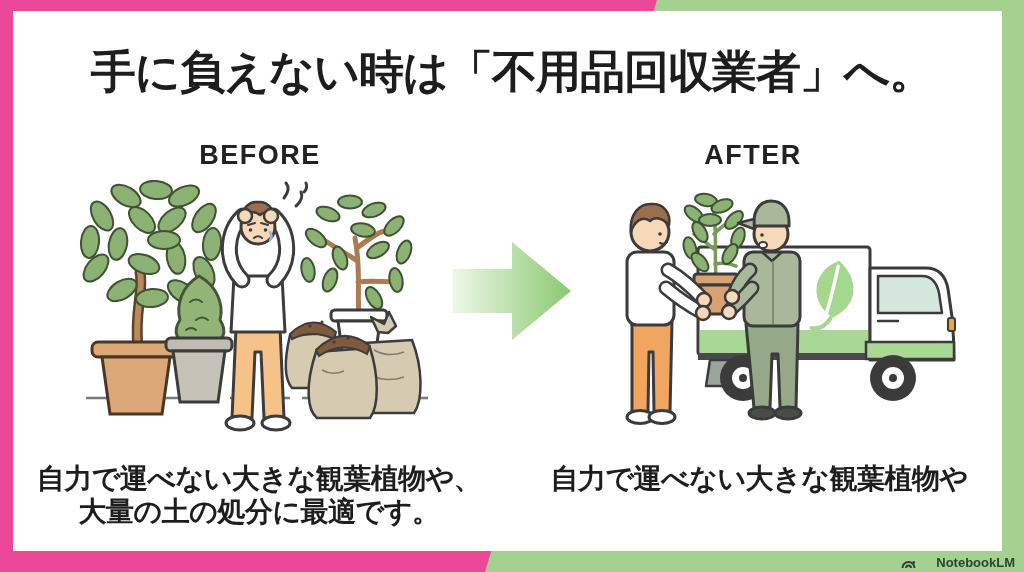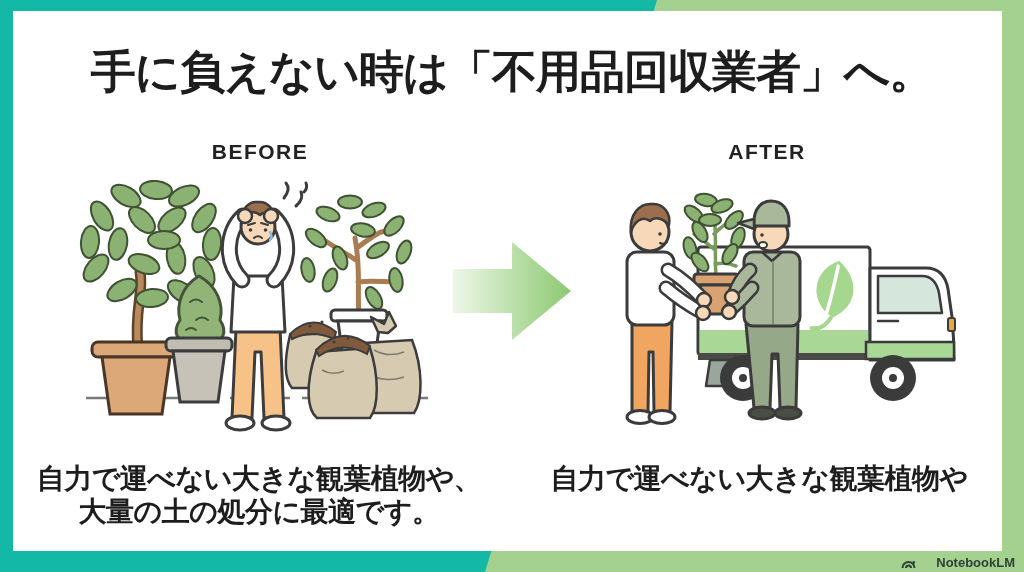--- a/index.html
+++ b/index.html
@@ -1,26 +1,26 @@
 <!DOCTYPE html>
 <html><head>
 <meta charset="utf-8">
 <style>
   html,body{margin:0;padding:0;}
   body{width:1024px;height:572px;overflow:hidden;font-family:"Liberation Sans","DejaVu Sans",sans-serif;}
-  .stage{position:relative;width:1024px;height:572px;background:#14b8a6;}
+  .stage{position:relative;width:1024px;height:572px;background:#ec4899;}
   .frame-green{position:absolute;inset:0;background:#a4d18f;
     clip-path:polygon(657px 0px,1024px 0px,1024px 572px,485px 572px);}
   .card{position:absolute;left:13px;top:11px;width:989px;height:540px;background:#ffffff;}
   .title{position:absolute;left:0;right:0;top:42px;text-align:center;
     font-size:45px;font-weight:800;color:#1d1d1d;letter-spacing:-1px;white-space:nowrap;}
   .stage-label{position:absolute;top:140px;text-align:center;
-    font-size:21px;font-weight:700;color:#222;letter-spacing:1.5px;}
+    font-size:27px;font-weight:700;color:#222;letter-spacing:1.5px;}
   .label-before{left:80px;width:360px;}
-  .label-after{left:592px;width:350px;}
+  .label-after{left:578px;width:350px;}
   .illus{position:absolute;}
   .illus-before{left:78px;top:180px;}
   .illus-after{left:610px;top:190px;}
   .arrow-wrap{position:absolute;left:450px;top:238px;}
   .caption{position:absolute;top:462px;text-align:center;font-size:28px;font-weight:800;
     color:#1d1d1d;line-height:33px;letter-spacing:-0.5px;white-space:nowrap;}
   .caption-before{left:28px;width:462px;}
   .caption-after{left:528px;width:462px;}
   .footer{position:absolute;right:9px;bottom:2px;display:flex;align-items:center;gap:20px;
     color:#2f4234;font-size:13px;font-weight:700;}

